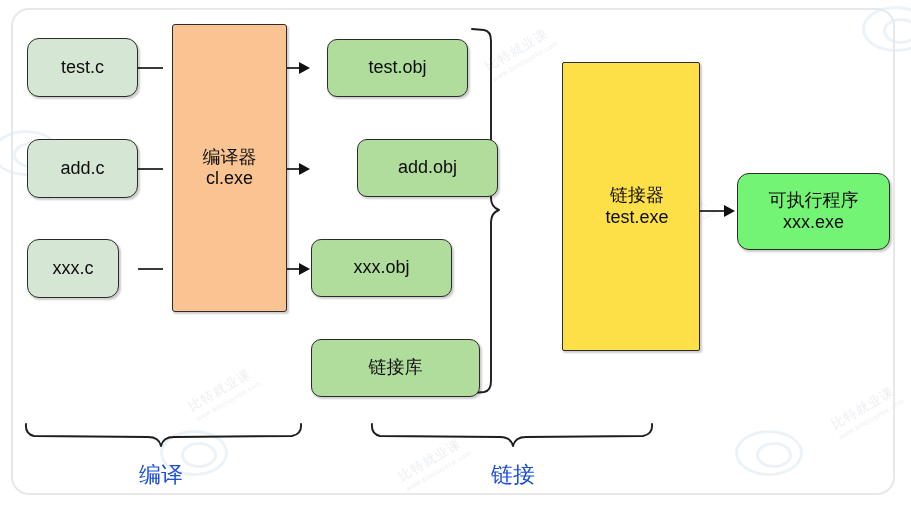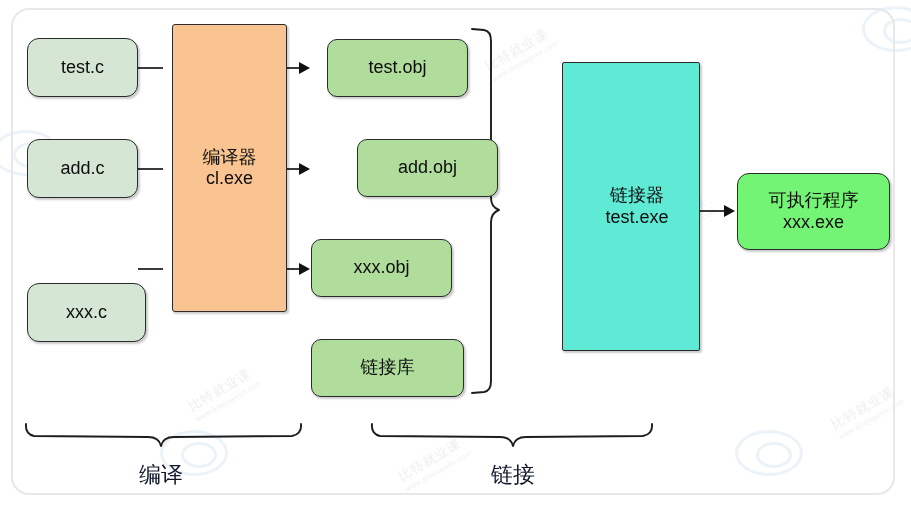--- a/index.html
+++ b/index.html
@@ -92,21 +92,21 @@
   }
   .node-obj {
     background: #b0dd9c;
     border-radius: 10px;
   }
   .node-compiler {
     background: #f9c491;
     border-radius: 3px;
   }
   .node-linker {
-    background: #5eead4;
+    background: #fde047;
     border-radius: 2px;
     padding-left: 12px;
   }
   .node-exe {
     background: #74f474;
     border-radius: 12px;
   }
 
   
   .conn {
@@ -128,21 +128,21 @@
     left: 0;
     top: 0;
     width: 911px;
     height: 507px;
     pointer-events: none;
   }
 
   .brace-label {
     position: absolute;
     font-size: 22px;
-    color: #0f172a;
+    color: #1d4ed8;
     white-space: nowrap;
     text-align: center;
   }
 </style>
 </head>
 <body>
 
 <div id="canvas">
 
   <div class="frame"></div>
@@ -201,39 +201,39 @@
 
     <path fill="none" stroke="#1d1d1d" stroke-width="1.9" stroke-linecap="round" stroke-linejoin="round" d="M 372 424 Q 371 434 380 436 L 500 437 Q 511 437 513 446 Q 515 437 526 437 L 643 436 Q 653 434 652 424"></path>
   </svg>
 
   <div class="node node-src" style="left:27px; top:38px; width:111px; height:59px;">
     <span>test.c</span>
   </div>
   <div class="node node-src" style="left:27px; top:139px; width:111px; height:59px;">
     <span>add.c</span>
   </div>
-  <div class="node node-src" style="left:27px; top:239px; width:119px; height:59px;margin-top:44px;">
+  <div class="node node-src" style="left:27px; top:239px; width:92px; height:59px;">
     <span>xxx.c</span>
   </div>
 
   <div class="node node-compiler" style="left:162px; top:24px; width:115px; height:288px;margin-left:10px;">
     <span>编译器</span>
     <span class="line2">cl.exe</span>
   </div>
 
   <div class="node node-obj" style="left:327px; top:39px; width:141px; height:58px;">
     <span>test.obj</span>
   </div>
   <div class="node node-obj" style="left:311px; top:139px; width:141px; height:58px;margin-left:46px;">
     <span>add.obj</span>
   </div>
   <div class="node node-obj" style="left:311px; top:239px; width:141px; height:58px;">
     <span>xxx.obj</span>
   </div>
-  <div class="node node-obj" style="left:311px; top:339px; width:153px; height:58px;">
+  <div class="node node-obj" style="left:311px; top:339px; width:169px; height:58px;">
     <span>链接库</span>
   </div>
 
   <div class="node node-linker" style="left:562px; top:62px; width:138px; height:289px;">
     <span>链接器</span>
     <span class="line2">test.exe</span>
   </div>
 
   <div class="node node-exe" style="left:737px; top:173px; width:153px; height:77px;justify-content:center;">
     <span>可执行程序</span>

